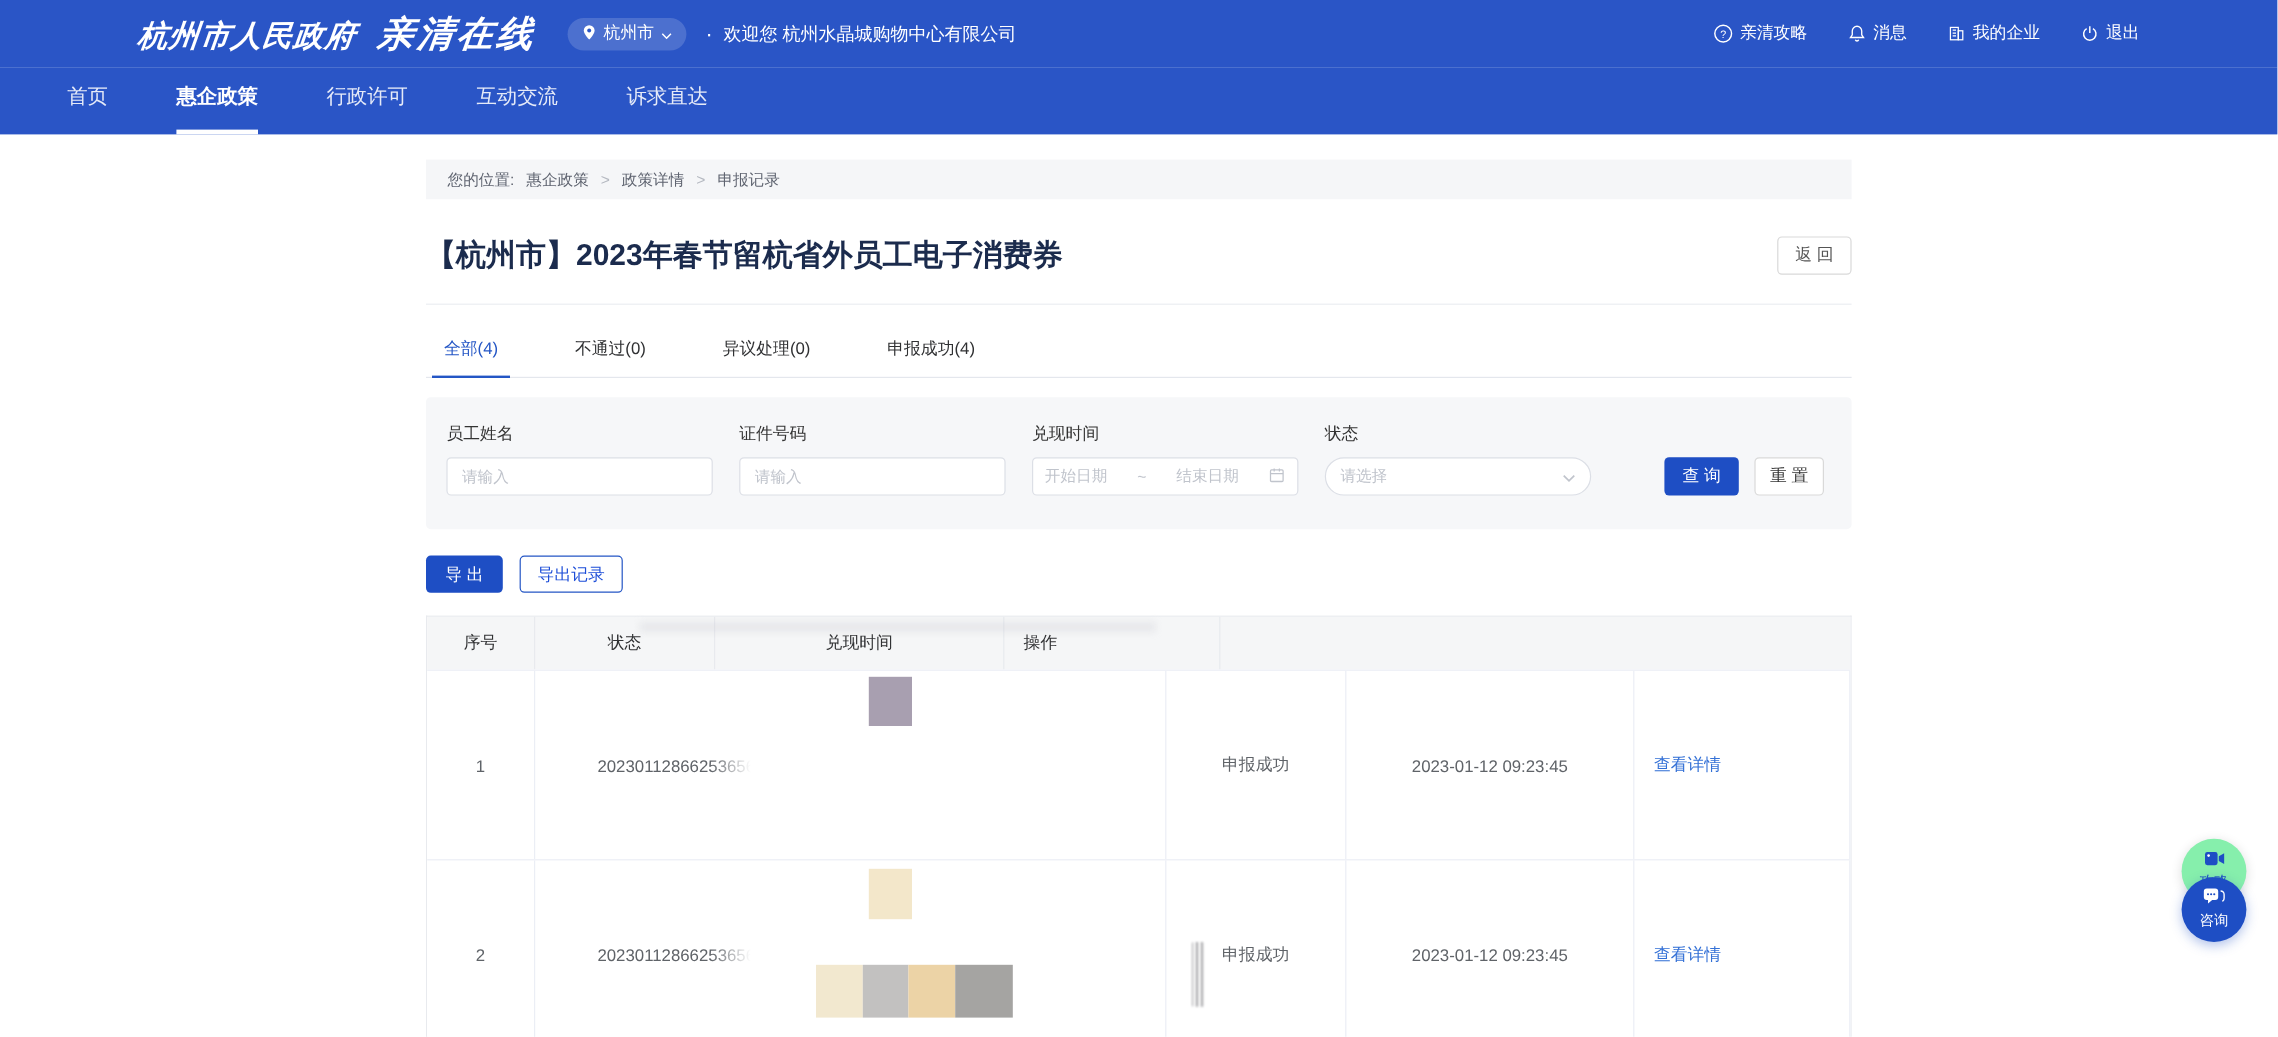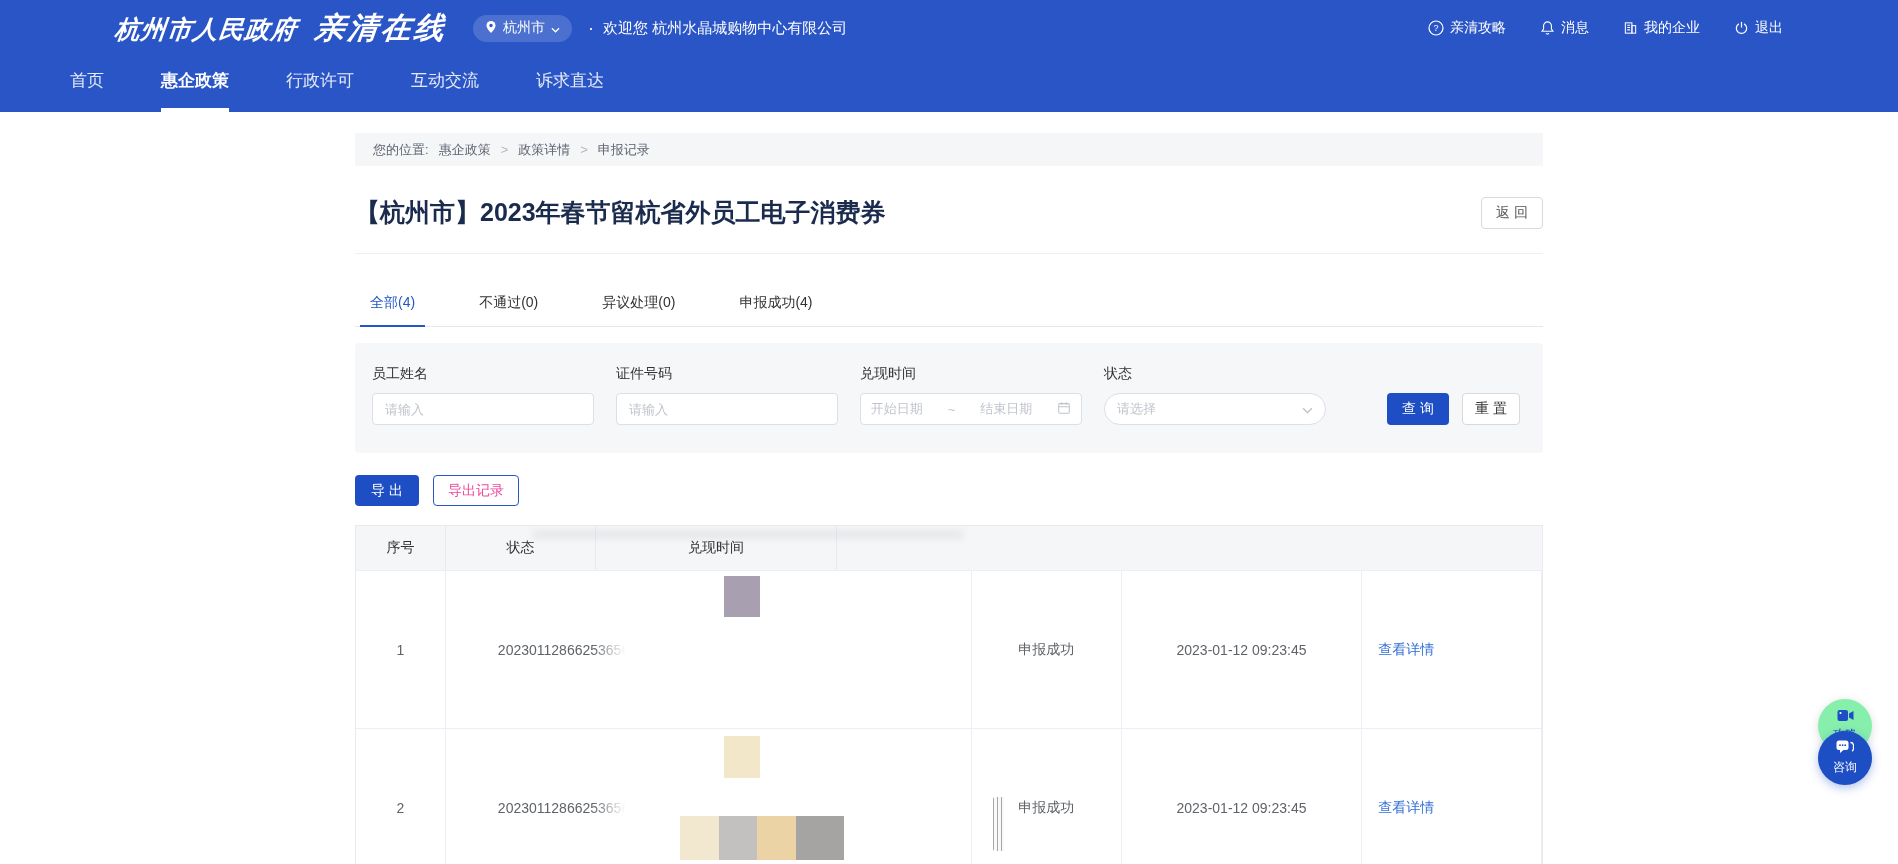--- a/index.html
+++ b/index.html
@@ -15,42 +15,42 @@
   .logo-platform { font-size:30px; letter-spacing:3px; }
   .location-pill { margin-left:26px; background:rgba(255,255,255,.16); border-radius:14px;
     height:27px; display:flex; align-items:center; gap:6px; padding:0 12px; font-size:14px; cursor:pointer; }
   .welcome { margin-left:16px; font-size:15px; display:flex; align-items:center; gap:9px; white-space:nowrap; }
   .welcome-dot { font-size:18px; line-height:1; }
   .topbar-right { margin-left:auto; display:flex; gap:34px; font-size:14px; }
   .topbar-link { display:flex; align-items:center; gap:6px; cursor:pointer; white-space:nowrap; }
   .topbar-link svg { display:block; }
 
   
-  .navbar { height:56px; background:#2a55c6; display:flex; padding-left:70px; gap:57px;align-items:center; }
+  .navbar { height:56px; background:#2a55c6; display:flex; padding-left:56px; gap:57px;align-items:center; }
   .nav-item { color:rgba(255,255,255,.88); font-size:17px; height:56px; line-height:50px;
     border-bottom:4px solid transparent; cursor:pointer; }
   .nav-item.active { color:#fff; font-weight:bold; border-bottom-color:#fff; }
 
   .container { width:1188px; margin:0 auto; position:relative; }
 
   
   .breadcrumb { margin-top:21px; height:33px; background:#f5f6f8; display:flex;
     align-items:center; gap:10px; padding:0 18px; font-size:13px; color:#5f6470; }
   .crumb { cursor:pointer; }
   .crumb-sep { color:#b4b8c0; }
 
   
   .title-row { margin-top:30px; display:flex; align-items:center; justify-content:space-between; }
   .page-title { font-size:25px; color:#1b2b4d; font-weight:bold; }
   .back-btn { width:62px; height:32px; border:1px solid #d9d9d9; border-radius:4px;
     background:#fff; color:#555; font-size:14px; cursor:pointer; }
   .title-divider { margin-top:24px; border-bottom:1px solid #eceef2; }
 
   
-  .tabs { margin-top:40px; border-bottom:1px solid #e4e7ed; display:flex; gap:44px; padding-left:5px; }
+  .tabs { margin-top:28px; border-bottom:1px solid #e4e7ed; display:flex; gap:44px; padding-left:5px; }
   .tab { padding:0 10px 13px; font-size:14px; color:#303133; cursor:pointer;
     border-bottom:2px solid transparent; margin-bottom:-1px; }
   .tab.active { color:#2456c5; border-bottom-color:#2456c5; }
 
   
   .filter-panel { margin-top:16px; background:#f6f7f9; border-radius:4px;
     padding:22px 23px 28px 17px; display:flex; align-items:flex-end; }
   .field { margin-right:22px; }
   .field-label { font-size:14px; color:#333; margin-bottom:10px; }
   .input, .date-input, .select-input { width:222px; height:32px; background:#fff;
@@ -64,21 +64,21 @@
   .filter-buttons { margin-left:auto; display:flex; gap:13px; }
   .btn-search { width:62px; height:32px; background:#1e4ec4; color:#fff; border:none;
     border-radius:4px; font-size:14px; cursor:pointer; }
   .btn-reset { width:58px; height:32px; background:#fff; border:1px solid #d9d9d9;
     border-radius:4px; color:#333; font-size:14px; cursor:pointer; }
 
   
   .export-row { margin-top:22px; display:flex; gap:14px; }
   .btn-export { width:64px; height:31px; background:#1e4ec4; color:#fff; border:none;
     border-radius:4px; font-size:14px; cursor:pointer; }
-  .btn-export-records { height:31px; padding:0 14px; background:#fff; color:#ec4899;
+  .btn-export-records { height:31px; padding:0 14px; background:#fff; color:#1d4ed8;
     border:1px solid #2456c5; border-radius:4px; font-size:14px; cursor:pointer; }
 
   
   .table { margin-top:19px; border:1px solid #e8eaee; border-bottom:none; width:1188px; }
   .thead { display:flex; background:#f5f6f7; height:44px; position:relative; }
   .th { display:flex; align-items:center; font-size:14px; color:#303133; font-weight:500;
     border-right:1px solid #e8eaee;font-family:Liberation Serif, serif; }
   .tr { display:flex; height:158px; border-top:1px solid #ebeef5; position:relative; background:#fff; }
   .td { display:flex; align-items:center; font-size:14px; color:#5f6368;
     border-right:1px solid #ebeef5; }
@@ -261,20 +261,21 @@
   <div class="export-row">
     <button class="btn-export">导 出</button>
     <button class="btn-export-records">导出记录</button>
   </div>
 
   <div class="table">
     <div class="thead">
       <div class="th c-seq">序号</div>
       <div class="th c-status">状态</div>
       <div class="th c-time">兑现时间</div>
+      <div class="th c-action">操作</div>
       <div class="redact head-smear"></div>
     </div>
 
     <div class="tr">
       <div class="td c-seq">1</div>
       <div class="td c-order">
         <span class="orderno-wrap">
           <span>202301128662536567</span>
           <span class="orderno-fade"></span>
         </span>

